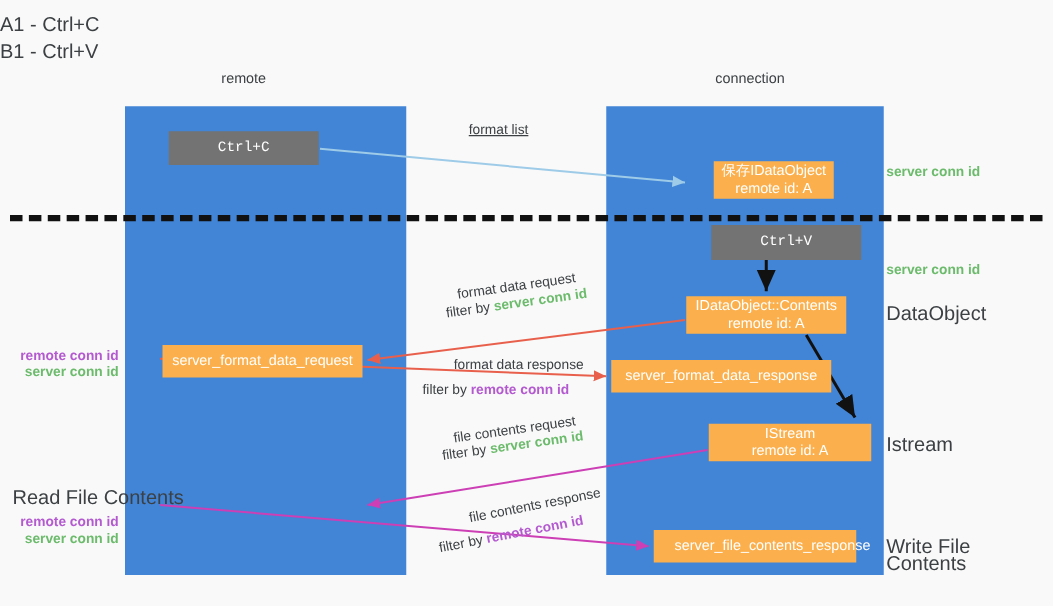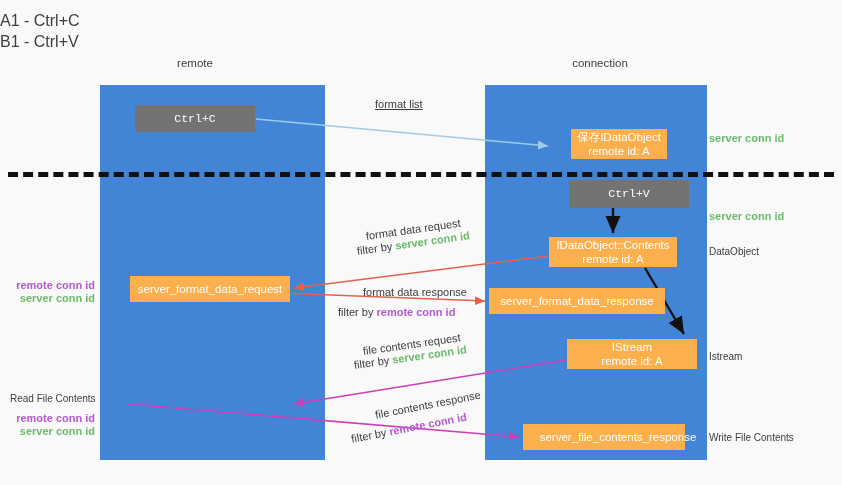--- a/index.html
+++ b/index.html
@@ -55,21 +55,21 @@
   #box-save{left:571px;top:129px;width:96px;height:30px;}
   #box-ctrlv{left:553px;top:180px;width:120px;height:28px;margin-left:16px;}
   #box-getdata{left:549px;top:237px;width:128px;height:30px;}
   #box-istream{left:567px;top:339px;width:130px;height:30px;}
   #box-sfdreq{left:130px;top:276px;width:160px;height:26px;}
   #box-sfdresp{left:489px;top:288px;width:176px;height:26px;}
   #box-sfcreq{left:130px;top:393px;width:160px;height:26px;}
   #box-sfcresp{left:523px;top:424px;width:162px;height:26px;padding-left:32px;}
 
   
-  .side-label{font-size:10px;line-height:14px;color:#3c4043;}
+  .side-label{font-size:16px;line-height:14px;color:#3c4043;}
   #lbl-dataobject{left:709px;top:245px;}
   #lbl-istream{left:709px;top:350px;}
   #lbl-writefc{left:709px;top:431px;}
   #lbl-readfc{left:10px;top:392px;}
 
   
   .conn{font-size:11px;line-height:13px;font-weight:bold;}
   .green-t{color:#6cbb6c;}
   .purple-t{color:#b45ad0;}
   #conn-right-1{left:709px;top:132px;}

